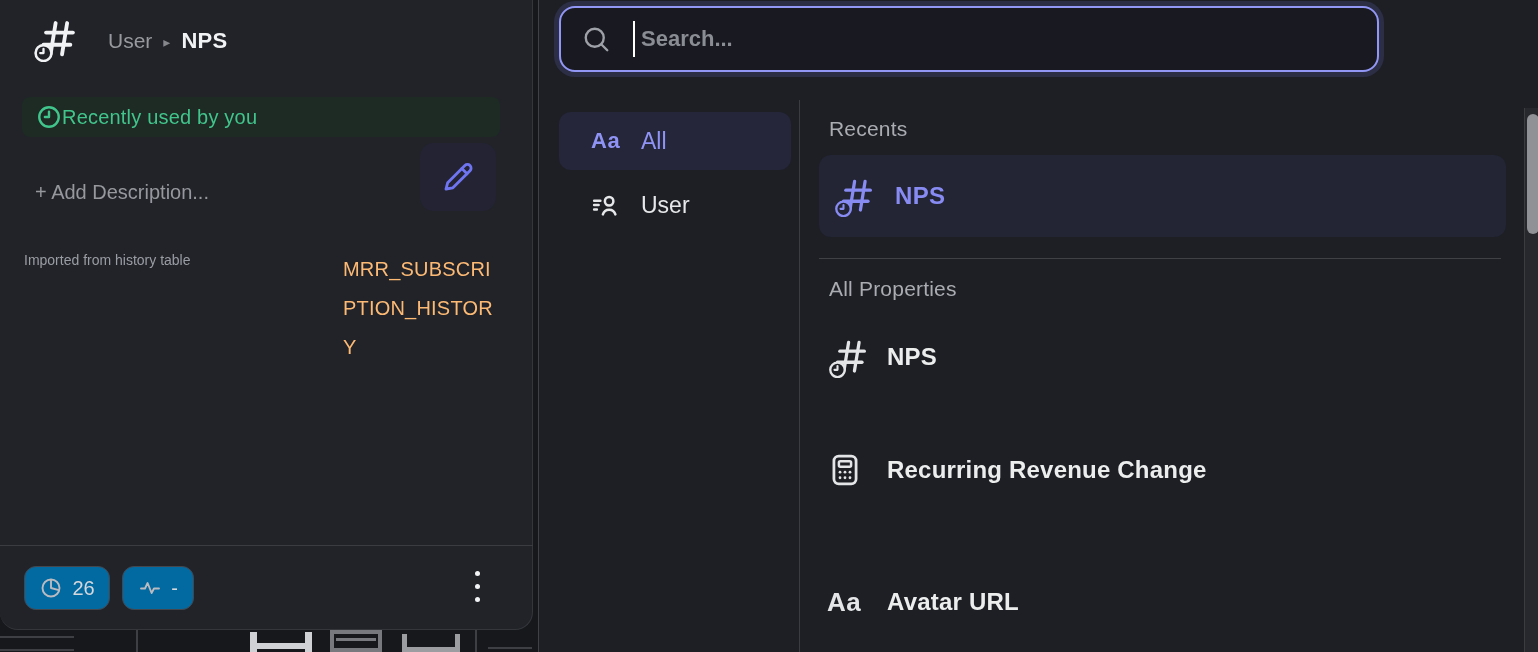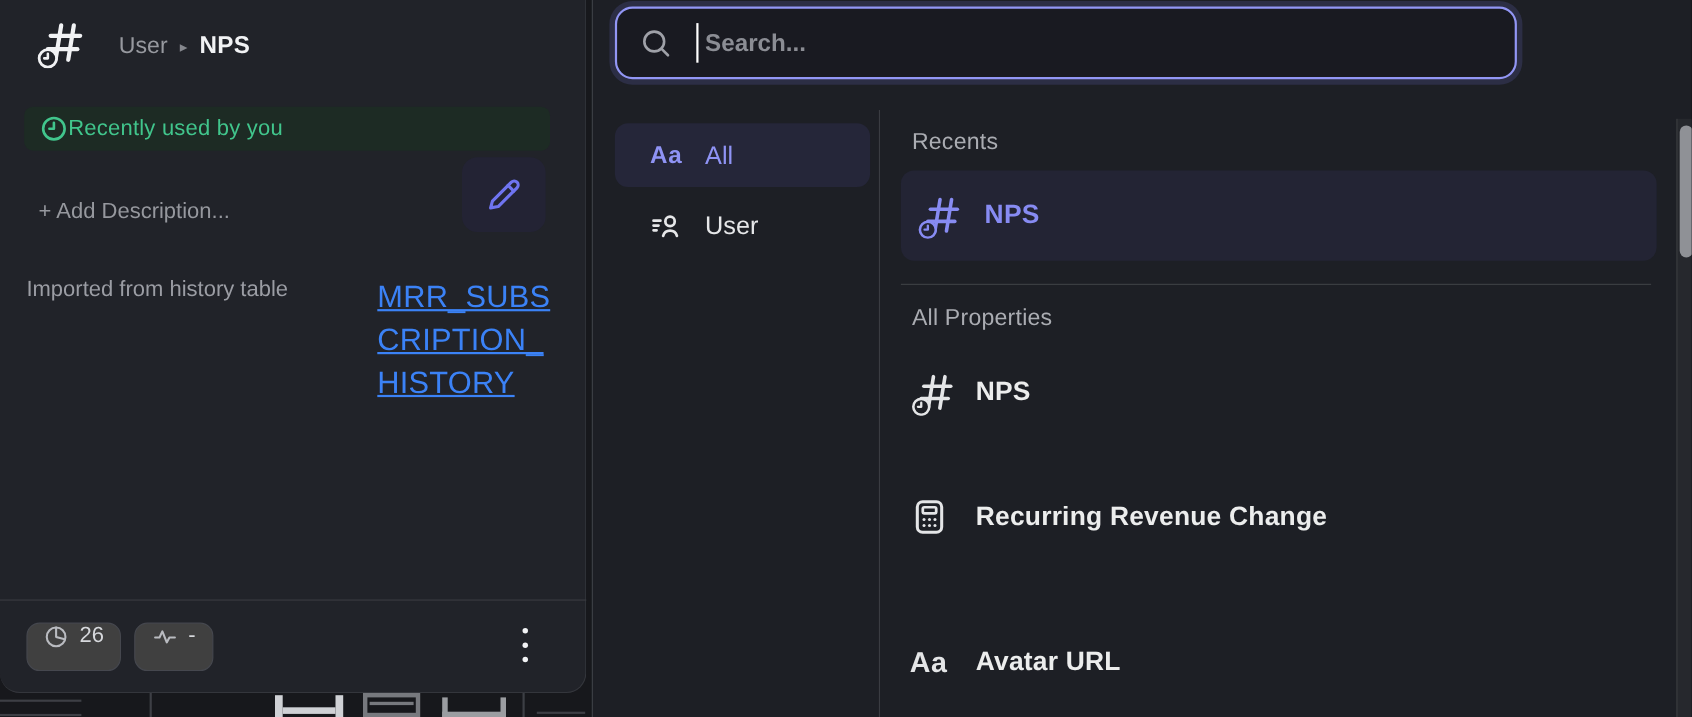--- a/index.html
+++ b/index.html
@@ -30,27 +30,27 @@
 
   .recent-pill { position:absolute; left:22px; top:97px; width:478px; height:40px; border-radius:8px;
                  background:#1d2b24; display:flex; align-items:center; padding-left:14px;
                  color:#41c58c; }
   .recent-pill .label { font-size:20px; font-weight:500; letter-spacing:.2px; }
 
   .add-desc { position:absolute; left:35px; top:181px; font-size:20px; color:#96989e; cursor:default; }
   .edit-btn { position:absolute; left:420px; top:143px; width:76px; height:68px; border-radius:14px;
               background:#232334; display:flex; align-items:center; justify-content:center; color:#6f74f0; }
 
-  .meta-label { position:absolute; left:24px; top:252px; font-size:20px; color:#9b9da4; }
-  .meta-value { position:absolute; left:343px; top:250px; width:160px; font-size:28px; line-height:39px;
-                color:#3b82f6; word-break:break-all; letter-spacing:.2px;text-decoration:underline; }
+  .meta-label { position:absolute; left:24px; top:252px; font-size:14px; color:#9b9da4; }
+  .meta-value { position:absolute; left:343px; top:250px; width:160px; font-size:20px; line-height:39px;
+                color:#fdba74; word-break:break-all; letter-spacing:.2px; }
 
   .lp-footer-divider { position:absolute; left:0; top:545px; width:533px; height:1px; background:#3a3c42; }
   .stat-pill { position:absolute; top:566px; height:44px; border:1px solid #45474e; border-radius:12px;
-               background:#404040; display:flex; align-items:flex-start; justify-content:center; gap:9px;
+               background:#0369a1; display:flex; align-items:center; justify-content:center; gap:9px;
                color:#b9bbc0; }
   .stat-pill .val { font-size:20px; color:#d6d8dc; }
   .pill-count { left:24px; width:86px; }
   .pill-spark { left:122px; width:72px; }
   .kebab { position:absolute; left:468px; top:565px; width:18px; height:42px; display:flex; flex-direction:column;
            align-items:center; justify-content:center; gap:8px; }
   .kebab i { width:5px; height:5px; border-radius:50%; background:#f2f3f5; }
 
   
   .modal { position:absolute; left:538px; top:0; width:1000px; height:652px; background:#1d1f25;

